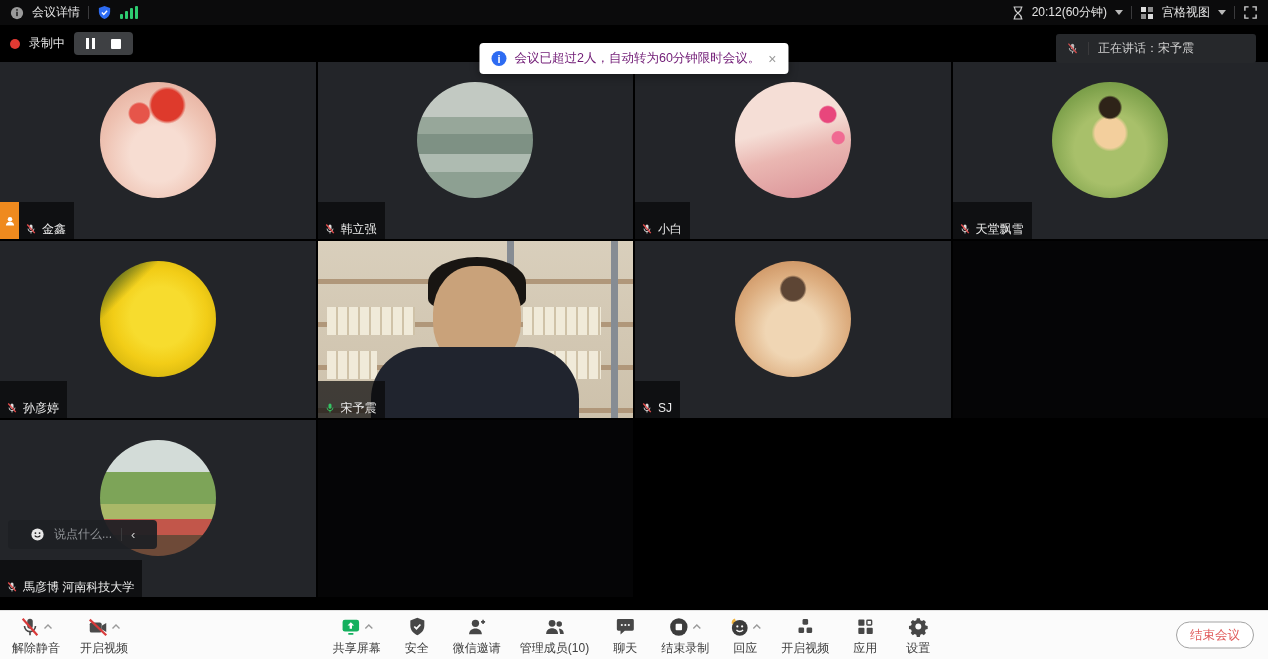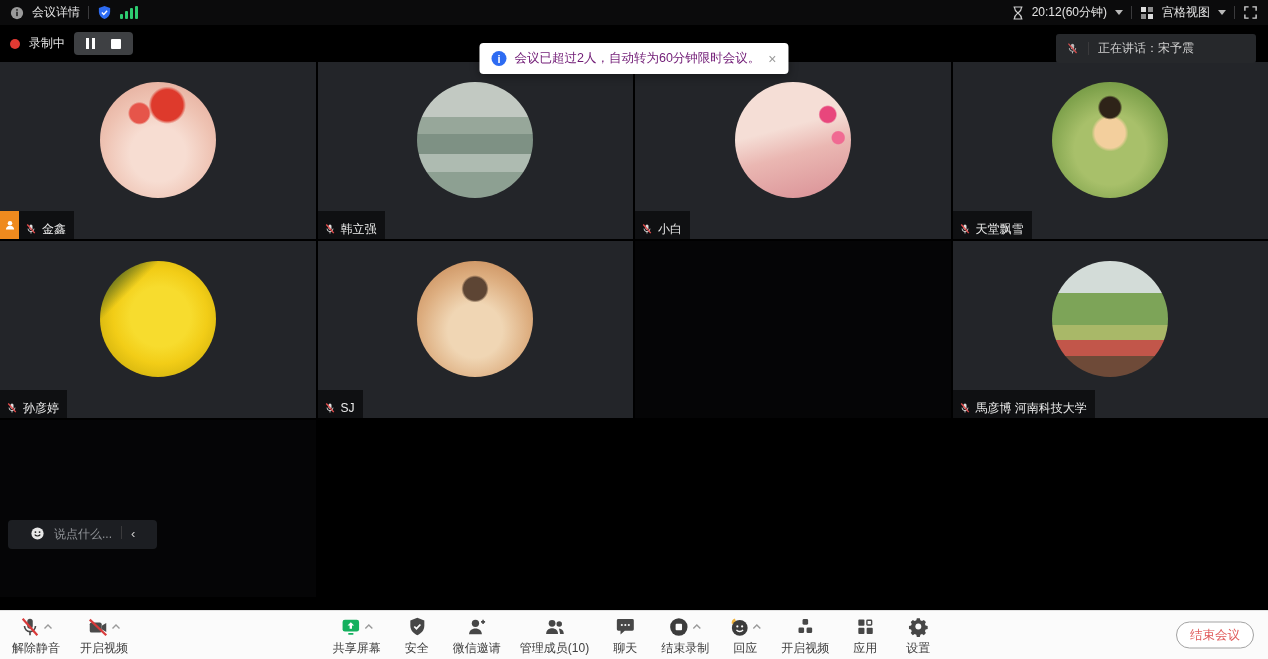--- a/index.html
+++ b/index.html
@@ -72,21 +72,21 @@
   .hair { position:absolute; left:35%; top:9%; width:98px; height:52px; background:#181512;
           border-radius:50% 50% 20% 20%; }
   .head { position:absolute; left:36.5%; top:14%; width:88px; height:102px; background:#c9a27a;
           border-radius:46% 46% 44% 44%; }
   .body-shape { position:absolute; left:17%; top:60%; width:66%; height:46%; background:#20242e;
                 border-radius:52px 52px 0 0; }
 
   
   .tag-row { position:absolute; left:0; bottom:0; display:flex; align-items:stretch; z-index:3; }
   .host-badge { width:19px; background:#ef8a1e; display:flex; align-items:center; justify-content:center; }
-  .name-tag { background:rgba(8,8,10,.72); display:flex; align-items:center; gap:5px; padding:11px 8px 3px 6px; }
+  .name-tag { background:rgba(8,8,10,.72); display:flex; align-items:center; gap:5px; padding:20px 8px 3px 6px; }
   .name-tag .nm { color:#ececec; font-size:12px; line-height:14px; white-space:nowrap; }
 
   
   .rec-bar { position:absolute; top:7px; left:10px; display:flex; align-items:center; gap:9px; z-index:5; }
   .rec-dot { width:10px; height:10px; border-radius:50%; background:#e03a33; }
   .rec-label { color:#e6e6e6; font-size:12px; }
   .rec-controls { display:flex; align-items:center; gap:16px; background:#3e4043; border-radius:4px;
                   padding:6px 12px; }
   .pause-ic { display:flex; gap:3px; }
   .pause-ic i { display:block; width:3px; height:11px; background:#fff; }
@@ -101,21 +101,21 @@
   .info-dot { width:15px; height:15px; border-radius:50%; background:#2d6bf2; color:#fff; font-size:11px;
               display:flex; align-items:center; justify-content:center; font-weight:bold; }
 
   
   .speak-bar { position:absolute; top:9px; right:12px; background:#26282b; border-radius:3px;
                display:flex; align-items:center; gap:9px; padding:6px 10px; min-width:200px; z-index:5; }
   .speak-bar .txt { color:#cfcfcf; font-size:12px; white-space:nowrap; }
 
   
   .chat-pill { position:absolute; left:8px; top:495px; background:rgba(30,32,36,.94); border-radius:4px;
-               display:flex; gap:9px; padding:6px 22px; z-index:5; }
+               display:flex; align-items:center; gap:9px; padding:6px 22px; z-index:5; }
   .chat-pill .ph { color:#8f9296; font-size:12px; }
   .chat-pill .arrow { color:#c9c9c9; font-size:13px; }
 
   
   .toolbar { position:absolute; left:0; right:0; bottom:0; height:49px; background:#fbfbfb;
              border-top:1px solid #e3e3e3; }
   .tb-left { position:absolute; left:12px; top:0; height:100%; display:flex; gap:20px; align-items:center; }
   .tb-center { position:absolute; left:50%; top:0; height:100%; transform:translateX(-50%);
                display:flex; gap:19px; align-items:center; }
   .tb-item { display:flex; flex-direction:column; align-items:center; gap:4px; cursor:pointer; min-width:34px; }
@@ -304,20 +304,46 @@
                   <path d="M4 7.5a4 4 0 0 0 8 0" fill="none" stroke="#dedede" stroke-width="1.2"></path>
                   <line x1="8" y1="11.5" x2="8" y2="14" stroke="#dedede" stroke-width="1.2"></line>
                   <line x1="3" y1="2" x2="13" y2="13.5" stroke="#e24c4c" stroke-width="1.8"></line>
                 </svg>
               </span>
           <span class="nm">孙彦婷</span>
         </span>
           </div>
       </div>
 
+      <div class="tile video-tile">
+        <div class="scene">
+          <div class="shelves"></div>
+          <div class="post p1"></div>
+            <div class="post p2"></div>
+          <div class="books bk1"></div>
+            <div class="books bk2"></div>
+            <div class="books bk3"></div>
+            <div class="books bk4"></div>
+          <div class="hair"></div>
+          <div class="head"></div>
+          <div class="body-shape"></div>
+        </div>
+        <div class="tag-row">
+            <span class="name-tag">
+          <span style="display:flex;">
+                <svg width="12" height="12" viewBox="0 0 16 16">
+                  <rect x="6" y="2" width="4" height="7" rx="2" fill="#35c463"></rect>
+                  <path d="M4 7.5a4 4 0 0 0 8 0" fill="none" stroke="#35c463" stroke-width="1.2"></path>
+                  <line x1="8" y1="11.5" x2="8" y2="14" stroke="#35c463" stroke-width="1.2"></line>
+                </svg>
+              </span>
+          <span class="nm">宋予震</span>
+        </span>
+          </div>
+      </div>
 
       <div class="tile">
         <div class="avatar av7"></div>
         <div class="tag-row">
             <span class="name-tag">
           <span style="display:flex;">
                 <svg width="12" height="12" viewBox="0 0 16 16">
                   <rect x="6" y="2" width="4" height="7" rx="2" fill="#dedede"></rect>
                   <path d="M4 7.5a4 4 0 0 0 8 0" fill="none" stroke="#dedede" stroke-width="1.2"></path>
                   <line x1="8" y1="11.5" x2="8" y2="14" stroke="#dedede" stroke-width="1.2"></line>

